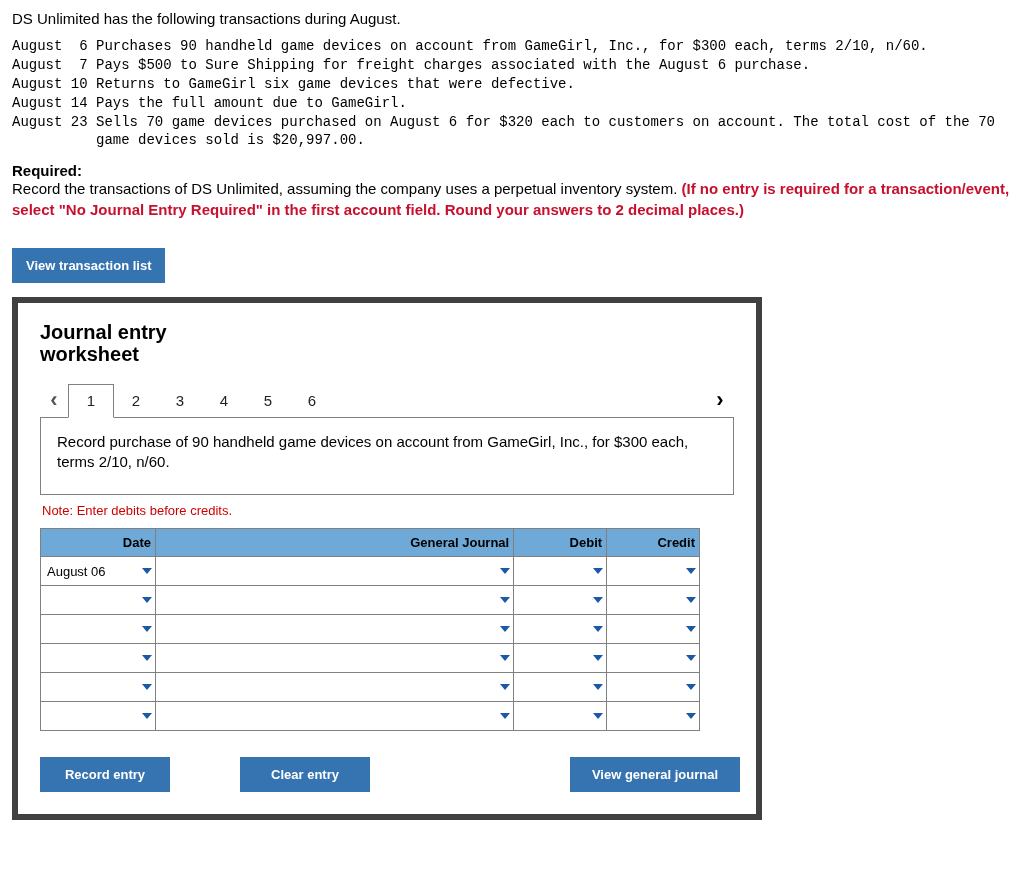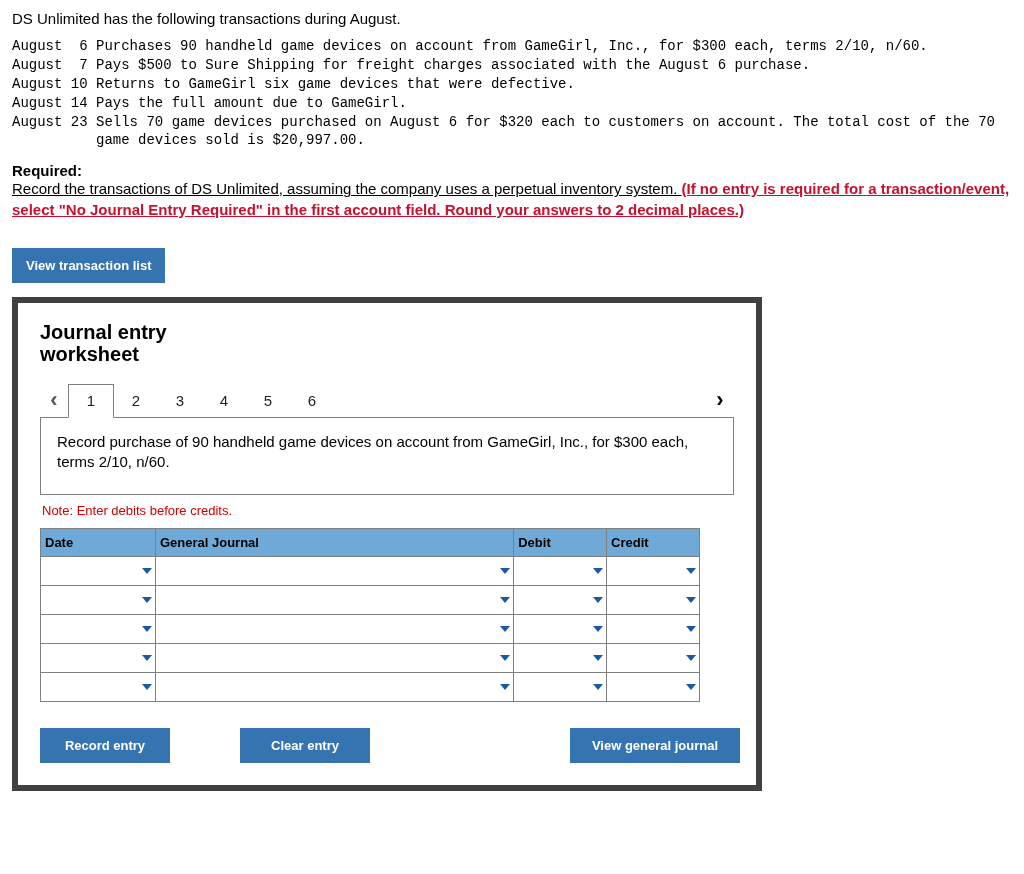--- a/index.html
+++ b/index.html
@@ -22,21 +22,20 @@
     line-height: 1.35;
     margin-bottom: 12px;
   }
   .req-label {
     font-weight: bold;
     font-size: 15px;
   }
   .req-text {
     font-size: 15px;
     line-height: 1.35;
-    text-decoration: underline;
   }
   .red-bold {
     color: #c8102e;
     font-weight: bold;
   }
   .btn-blue {
     background: #3573b1;
     color: #fff;
     border: none;
     padding: 10px 14px;
@@ -112,21 +111,21 @@
   table.journal {
     border-collapse: collapse;
     width: 660px;
   }
   table.journal th {
     background: #6fa9d8;
     border: 1px solid #808080;
     font-size: 13px;
     font-weight: bold;
     padding: 6px 4px;
-    text-align: left;
+    text-align: right;
   }
   table.journal td {
     border: 1px solid #808080;
     height: 24px;
     font-size: 13px;
     padding: 2px 6px;
     position: relative;
     background: #fff;
   }
   .col-date { width: 95px; }
@@ -202,20 +201,32 @@
 
   <table class="journal">
     <tbody>
         <tr>
       <th class="col-date">Date</th>
       <th class="col-gj">General Journal</th>
       <th class="col-debit">Debit</th>
       <th class="col-credit">Credit</th>
     </tr>
     <tr>
+      <td><span>August 06</span><span class="dd-arrow"></span></td>
+      <td>
+            <span class="dd-arrow"></span>
+          </td>
+      <td>
+            <span class="dd-arrow"></span>
+          </td>
+      <td>
+            <span class="dd-arrow"></span>
+          </td>
+    </tr>
+    <tr>
       <td>
             <span class="dd-arrow"></span>
           </td>
       <td>
             <span class="dd-arrow"></span>
           </td>
       <td>
             <span class="dd-arrow"></span>
           </td>
       <td>

